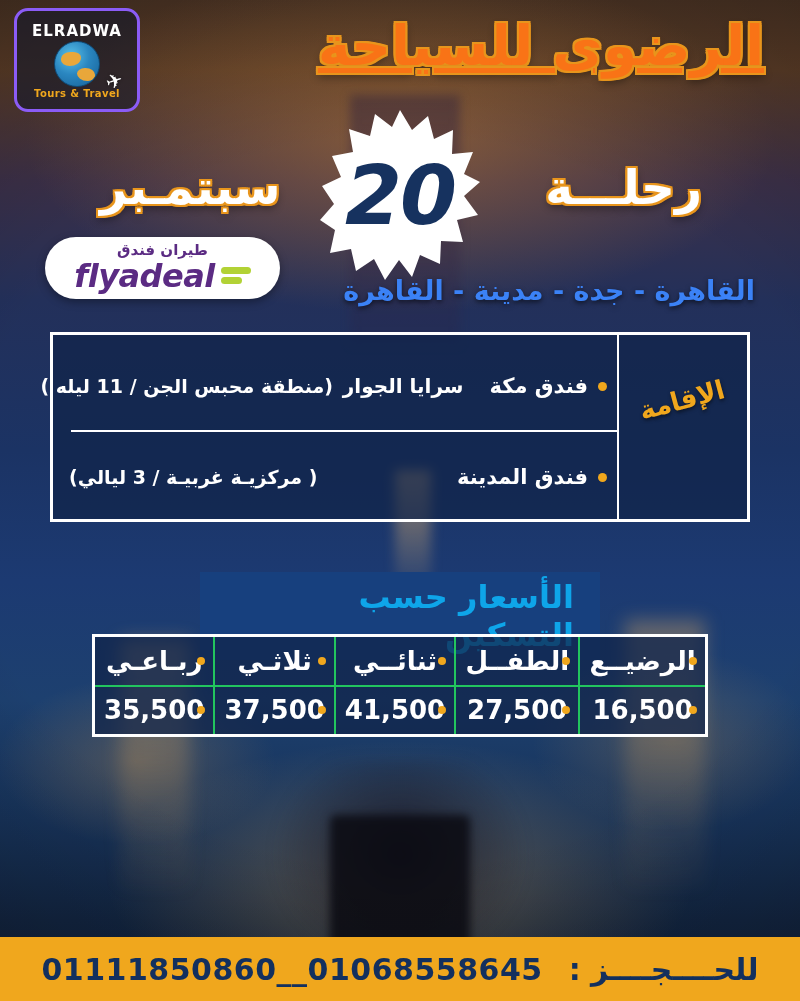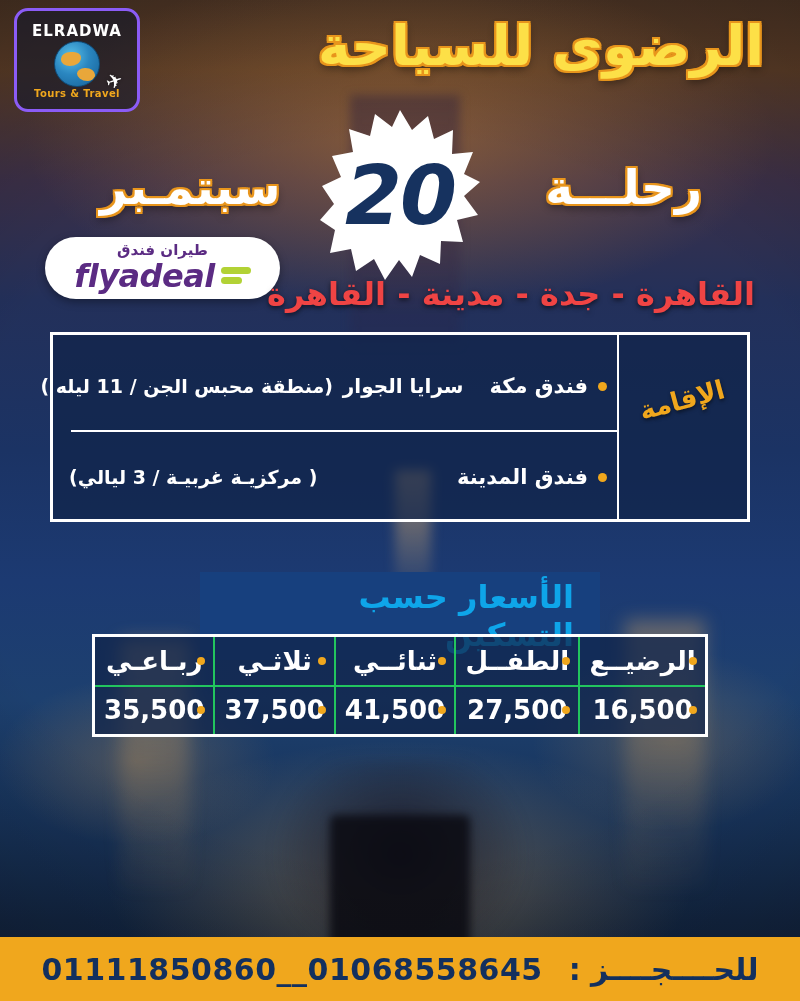--- a/index.html
+++ b/index.html
@@ -142,29 +142,30 @@
     font-weight: bold;
     direction: ltr;
     letter-spacing: .4px;
   }
 
   
   .headline {
     position: absolute;
     right: 36px;
     top: 14px;
-    color: #fde047;
+    color: #f97316;
     font-size: 55px;
     font-weight: bold;
     letter-spacing: 1px;
     text-shadow:
       -2px 0 0 #e8951c, 2px 0 0 #e8951c, 0 -2px 0 #e8951c, 0 2px 0 #e8951c,
       -2px -2px 0 #e8951c, 2px 2px 0 #e8951c, -2px 2px 0 #e8951c, 2px -2px 0 #e8951c,
       0 4px 8px rgba(0,0,0,.45);
     direction: rtl;
+    text-decoration: underline;
   }
 
   
   .trip-line {
     position: absolute;
     top: 150px;
     right: 50px;
     left: 50px;
     height: 90px;
   }
@@ -256,22 +257,22 @@
     font-style: italic;
     direction: ltr;
     letter-spacing: -.5px;
   }
 
   
   .route {
     position: absolute;
     right: 45px;
     top: 275px;
-    color: #ef4444;
-    font-size: 32px;
+    color: #3b82f6;
+    font-size: 27px;
     font-weight: bold;
     text-shadow: 0 2px 5px rgba(0,0,0,.6);
     direction: rtl;
   }
 
   
   .accom {
     position: absolute;
     left: 50px;
     top: 332px;

